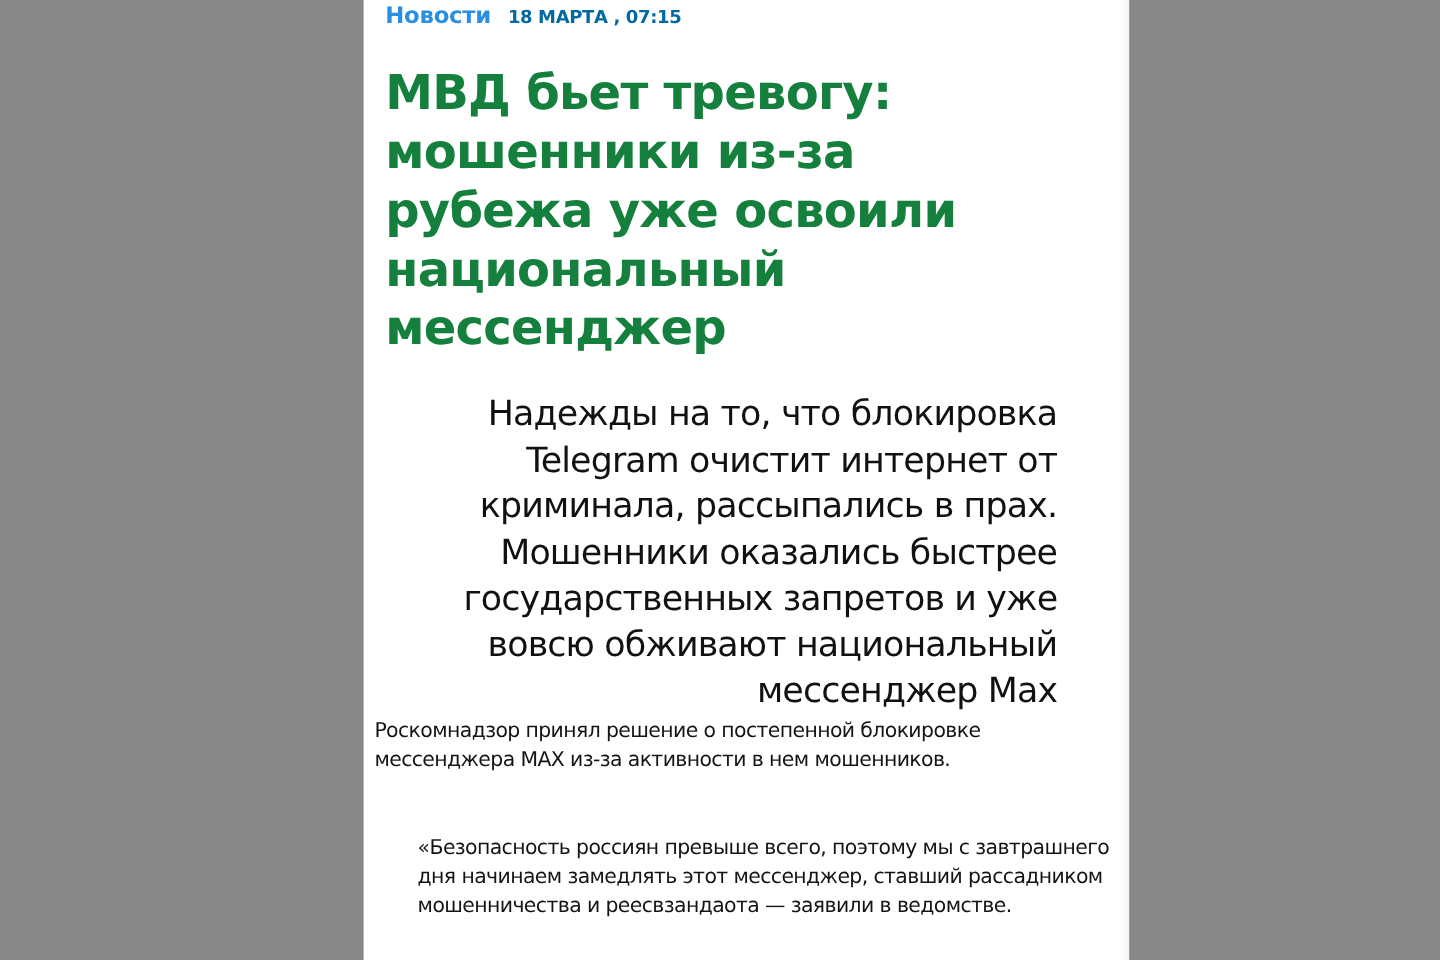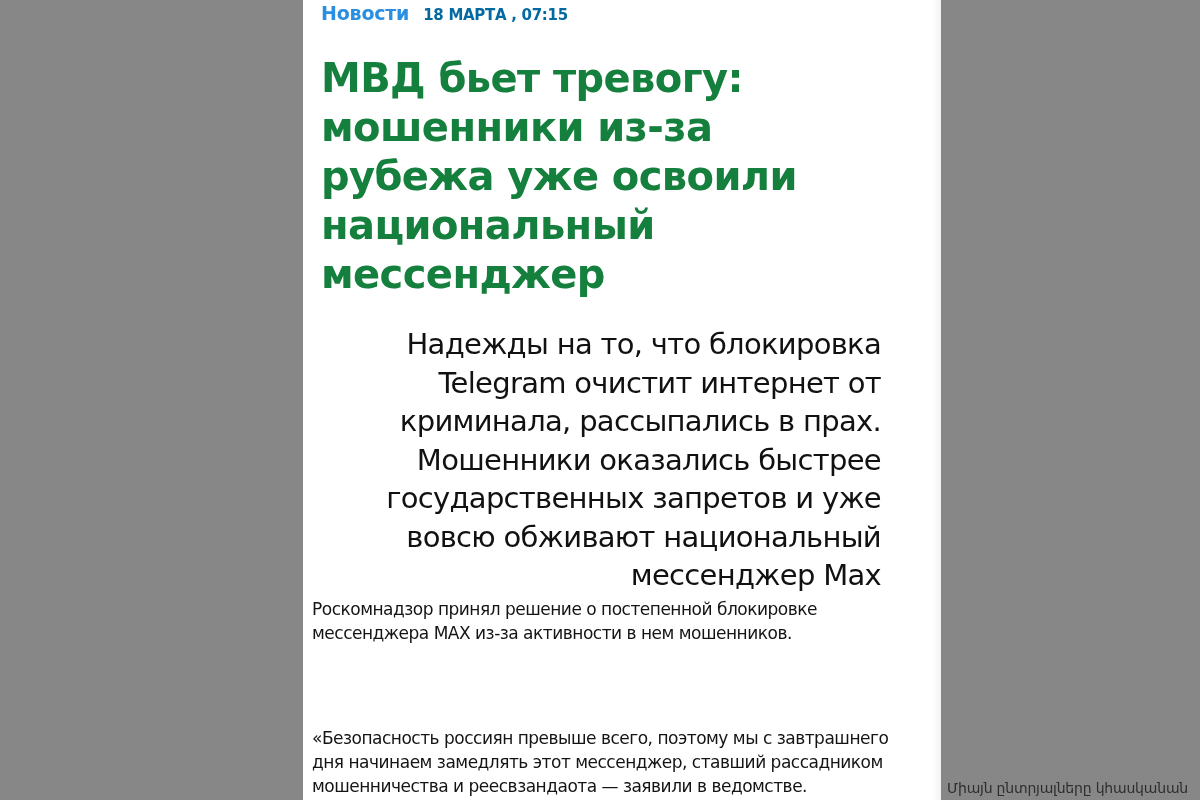--- a/index.html
+++ b/index.html
@@ -85,21 +85,21 @@
       position: absolute;
       left: 9px;
       width: 580px;
       margin: 0;
       color: #141414;
       font-size: 17px;
       line-height: 24px;
       letter-spacing: -0.5px;
     }
     .p1 { top: 597px; }
-    .p2 { top: 726px; }
+    .p2 { top: 695px; margin-left: 36px; }
     .watermark {
       position: absolute;
       right: 12px;
       bottom: 4px;
       color: #2e2e2e;
       font-size: 14px;
       letter-spacing: -0.2px;
       white-space: nowrap;
     }
   </style>
@@ -114,14 +114,13 @@
     </div>
 
     <h1 class="headline">МВД бьет тревогу: мошенники из-за рубежа уже освоили национальный мессенджер</h1>
 
     <p class="lead">Надежды на то, что блокировка Telegram очистит интернет от криминала, рассыпались в прах. Мошенники оказались быстрее государственных запретов и уже вовсю обживают национальный мессенджер Max</p>
 
     <p class="body-p p1">Роскомнадзор принял решение о постепенной блокировке мессенджера MAX из-за активности в нем мошенников.</p>
     <p class="body-p p2">«Безопасность россиян превыше всего, поэтому мы с завтрашнего дня начинаем замедлять этот мессенджер, ставший рассадником мошенничества и реесвзандаота — заявили в ведомстве.</p>
   </div>
 
-  <div class="watermark">Միայն ընտրյալները կհասկանան</div>
 </div>
 
 </body></html>

